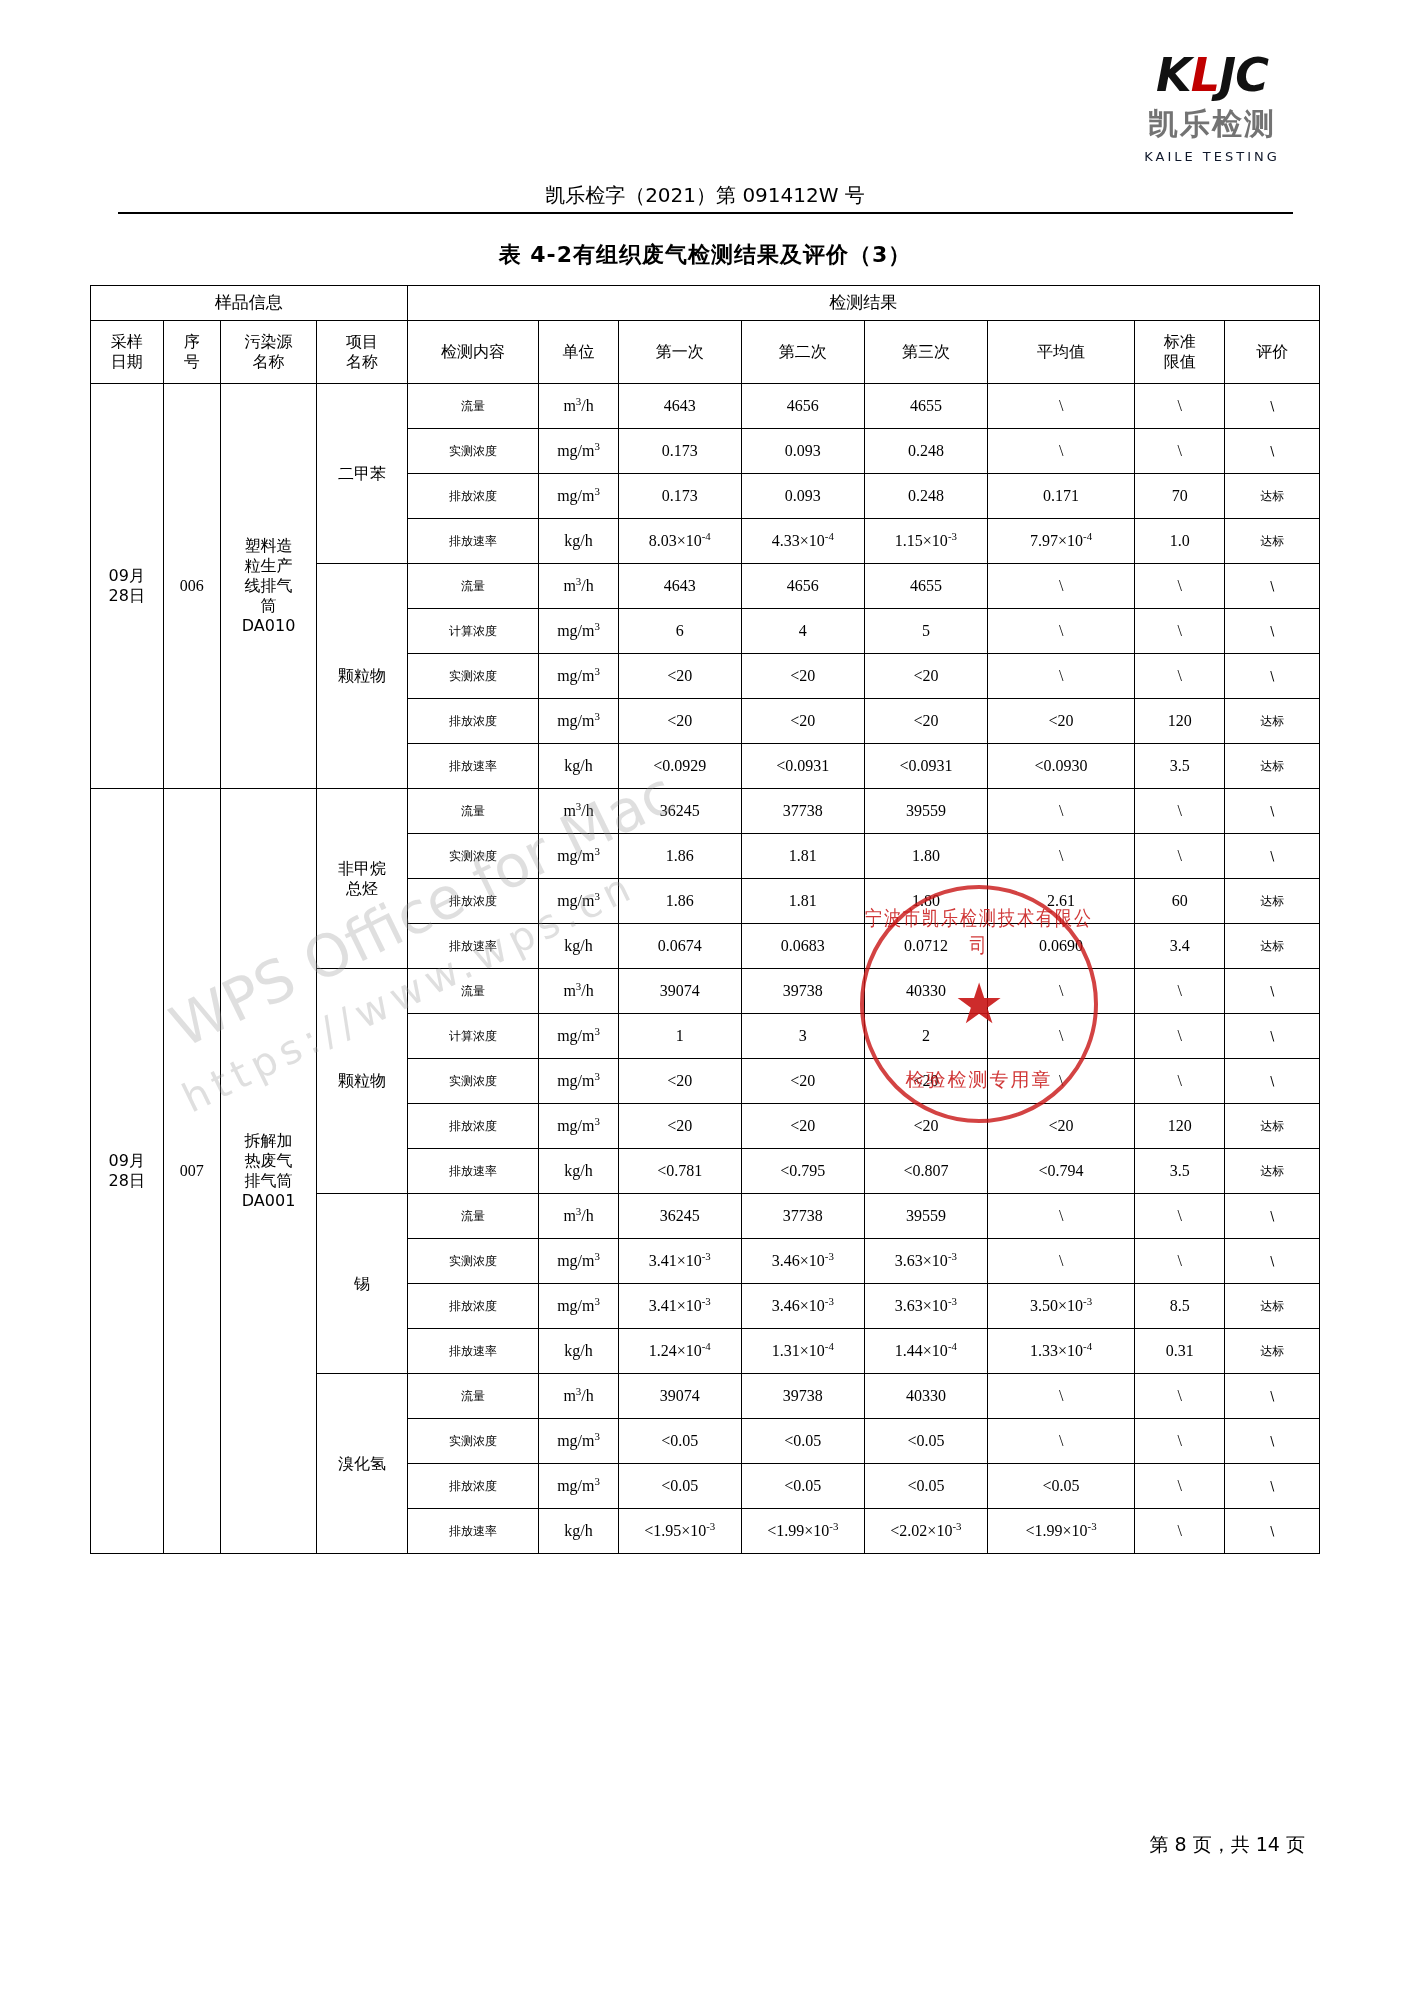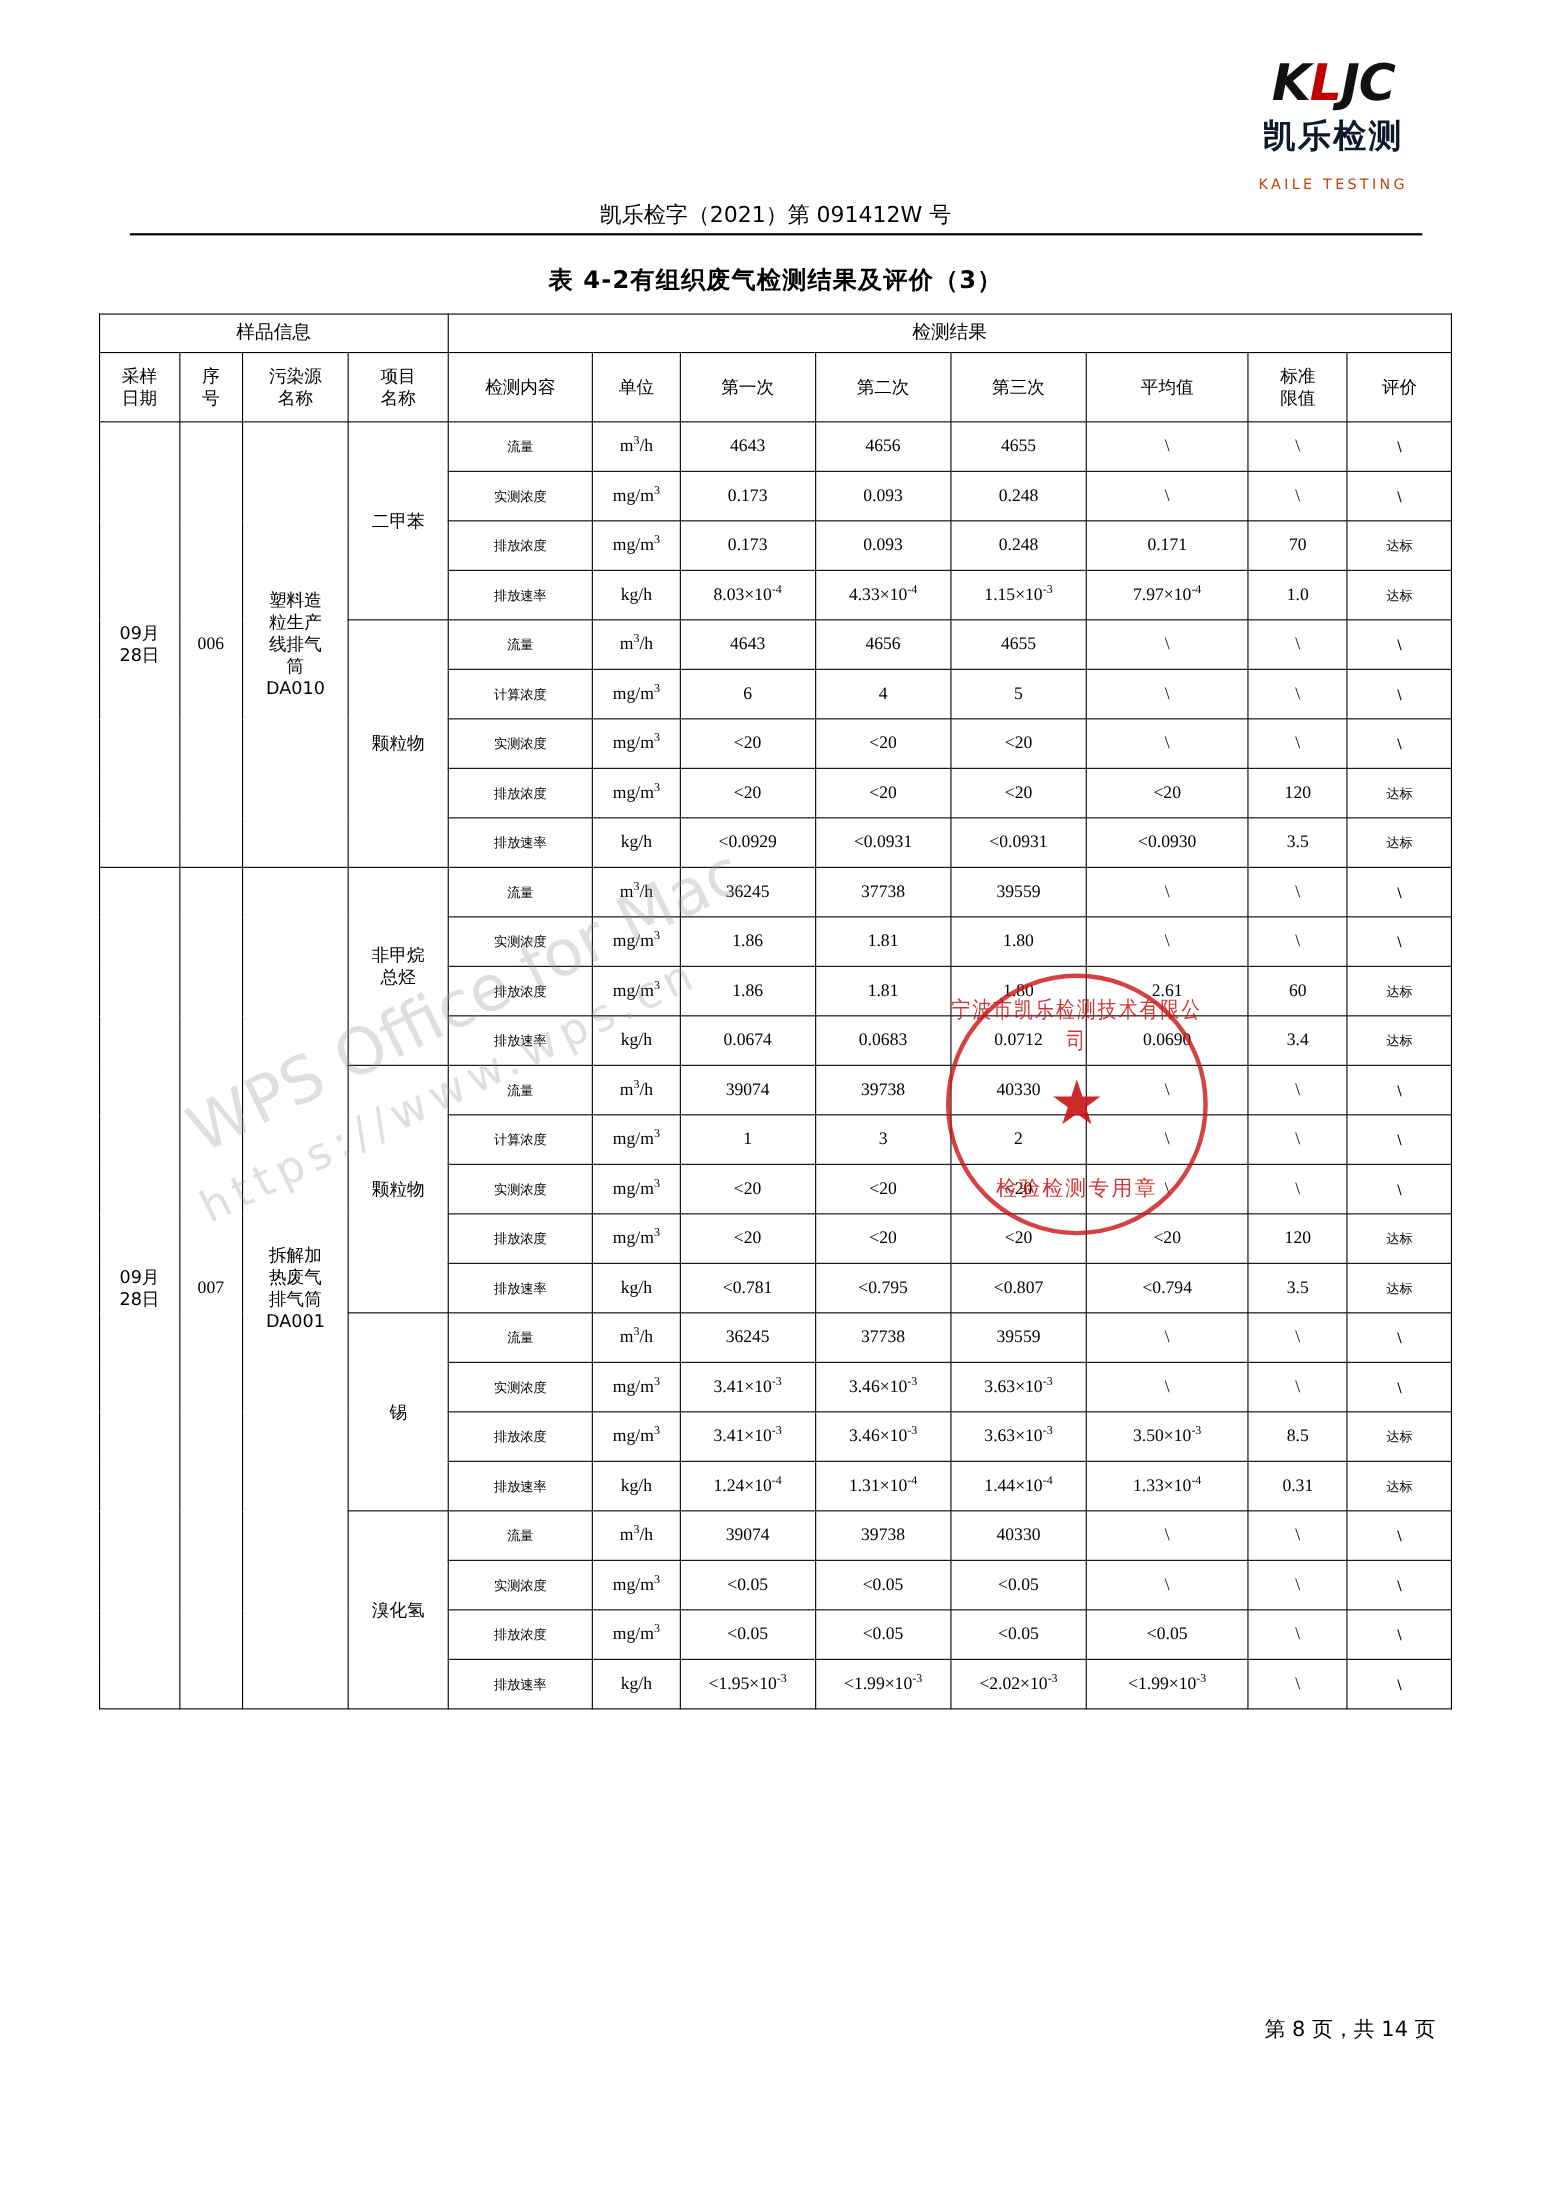--- a/index.html
+++ b/index.html
@@ -40,28 +40,28 @@
     line-height: 1;
   }
   .logo-mark .red {
     color: #c00000;
   }
   .logo-cn {
     margin-top: 6px;
     font-family: "DejaVu Sans", sans-serif;
     font-weight: bold;
     font-size: 30px;
+    color: #737373;
+    letter-spacing: 2px;
+  }
+  .logo-en {
+    margin-top: 4px;
+    font-family: "DejaVu Sans", sans-serif;
+    font-size: 13px;
     color: #0f172a;
-    letter-spacing: 2px;
-  }
-  .logo-en {
-    margin-top: 16px;
-    font-family: "DejaVu Sans", sans-serif;
-    font-size: 13px;
-    color: #c2410c;
     letter-spacing: 3px;
   }
 
   
   .report-no {
     position: absolute;
     top: 182px;
     left: 0;
     width: 1410px;
     text-align: center;

